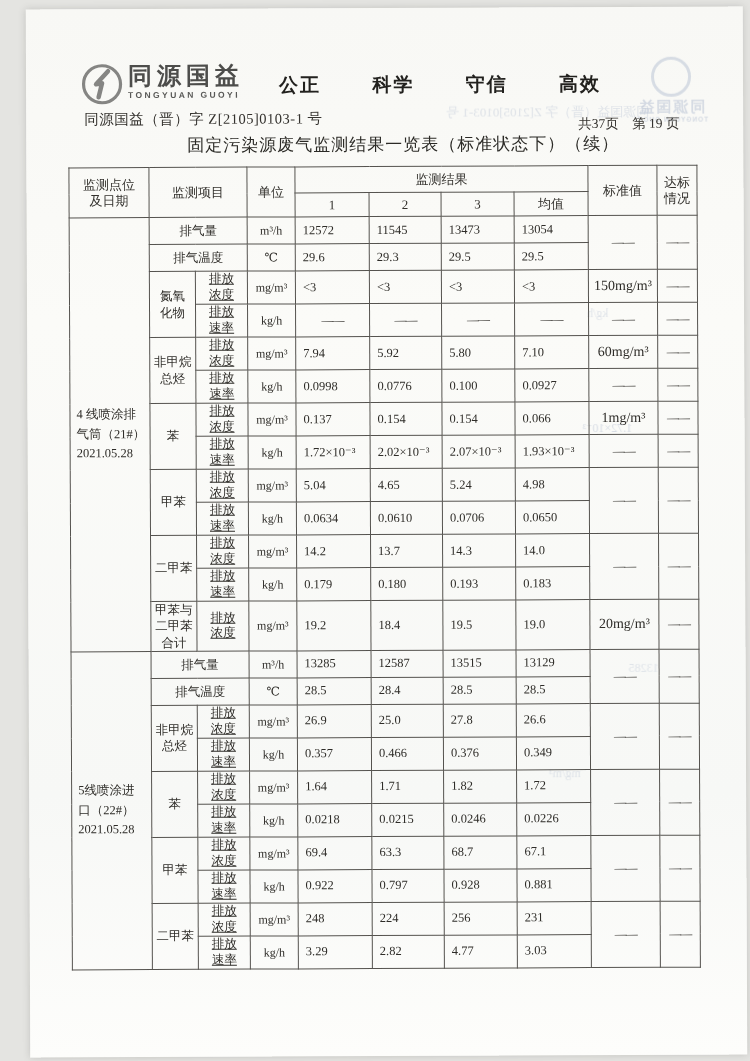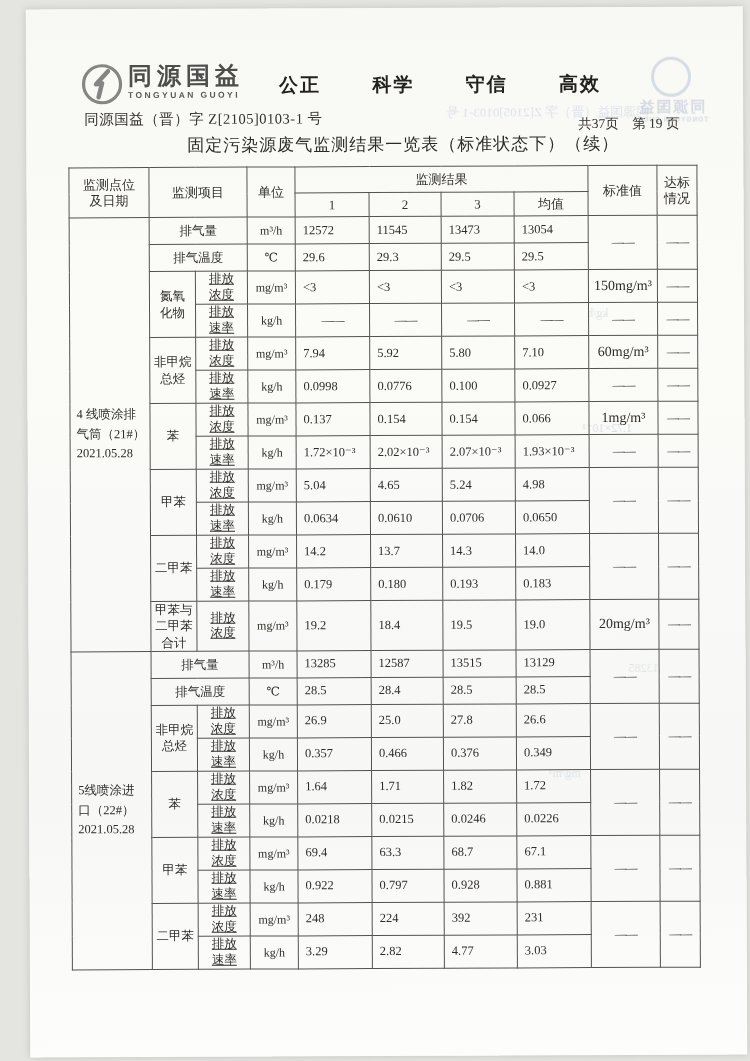--- a/index.html
+++ b/index.html
@@ -376,21 +376,21 @@
             <td class="val">0.928</td>
             <td class="val">0.881</td>
           </tr>
           <tr style="height: 33px;">
             <td rowspan="2" class="grp">二甲苯</td>
             <td class="sub">排放
 浓度</td>
             <td class="unit">mg/m³</td>
             <td class="val">248</td>
             <td class="val">224</td>
-            <td class="val">392</td>
+            <td class="val">256</td>
             <td class="val">231</td>
             <td rowspan="2" class="dash">——</td>
             <td rowspan="2" class="dash">——</td>
           </tr>
           <tr style="height: 33px;">
             <td class="sub">排放
 速率</td>
             <td class="unit">kg/h</td>
             <td class="val">3.29</td>
             <td class="val">2.82</td>

